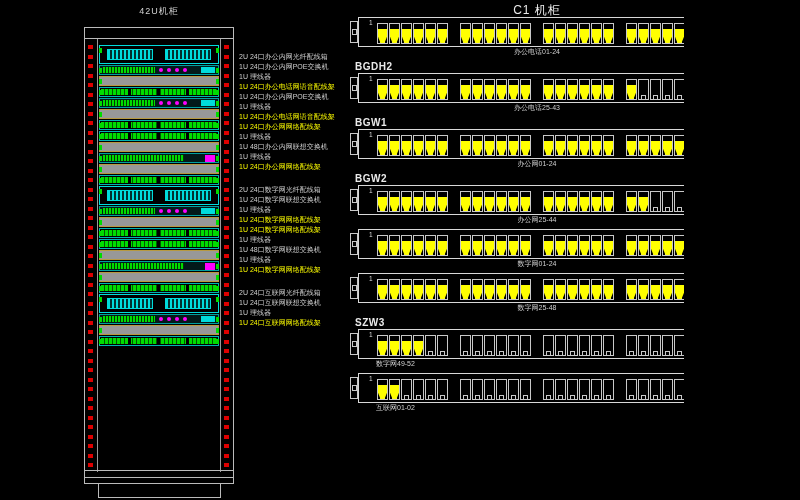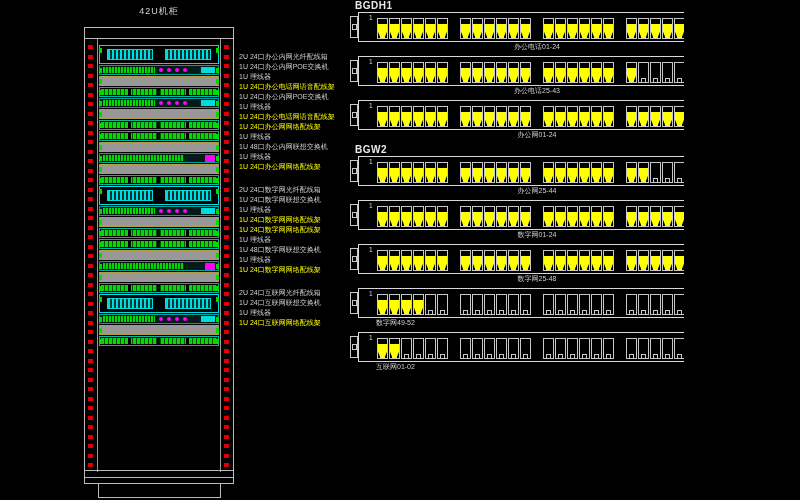--- a/index.html
+++ b/index.html
@@ -294,23 +294,23 @@
       <div class="lline">1U 48口数字网联想交换机</div>
       <div class="lline">1U 理线器</div>
       <div class="lline hl">1U 24口数字网网络配线架</div>
       <div class="lline gap">2U 24口互联网光纤配线箱</div>
       <div class="lline">1U 24口互联网联想交换机</div>
       <div class="lline">1U 理线器</div>
       <div class="lline hl">1U 24口互联网网络配线架</div>
     </div>
 
   <div id="right">
+    <div id="c1-title">C1 机柜</div>
     <div id="panels">
         <div class="pblock">
-          <div class="plabel">BGDH1</div>
           <div class="ppanel">
             <div class="ear l"></div>
             <div class="ear r"></div>
             <div class="pbody">
               <div class="pnum l">1</div>
               <div class="pnum r">24</div>
               <div class="ports">
                 <div class="pgroup">
                   <div class="port on"></div>
                   <div class="port on"></div>
@@ -342,20 +342,21 @@
                   <div class="port on"></div>
                   <div class="port on"></div>
                   <div class="port on"></div>
                 </div>
               </div>
             </div>
           </div>
           <div class="pcaption">办公电话01-24</div>
         </div>
         <div class="pblock">
+          <div class="plabel">BGDH2</div>
           <div class="ppanel">
             <div class="ear l"></div>
             <div class="ear r"></div>
             <div class="pbody">
               <div class="pnum l">1</div>
               <div class="pnum r">24</div>
               <div class="ports">
                 <div class="pgroup">
                   <div class="port on"></div>
                   <div class="port on"></div>
@@ -387,20 +388,21 @@
                   <div class="port"></div>
                   <div class="port"></div>
                   <div class="port"></div>
                 </div>
               </div>
             </div>
           </div>
           <div class="pcaption">办公电话25-43</div>
         </div>
         <div class="pblock">
+          <div class="plabel">BGW1</div>
           <div class="ppanel">
             <div class="ear l"></div>
             <div class="ear r"></div>
             <div class="pbody">
               <div class="pnum l">1</div>
               <div class="pnum r">24</div>
               <div class="ports">
                 <div class="pgroup">
                   <div class="port on"></div>
                   <div class="port on"></div>
@@ -568,20 +570,21 @@
                   <div class="port on"></div>
                   <div class="port on"></div>
                   <div class="port on"></div>
                 </div>
               </div>
             </div>
           </div>
           <div class="pcaption">数字网25-48</div>
         </div>
         <div class="pblock">
+          <div class="plabel">SZW3</div>
           <div class="ppanel">
             <div class="ear l"></div>
             <div class="ear r"></div>
             <div class="pbody">
               <div class="pnum l">1</div>
               <div class="pnum r">24</div>
               <div class="ports">
                 <div class="pgroup">
                   <div class="port on"></div>
                   <div class="port on"></div>

